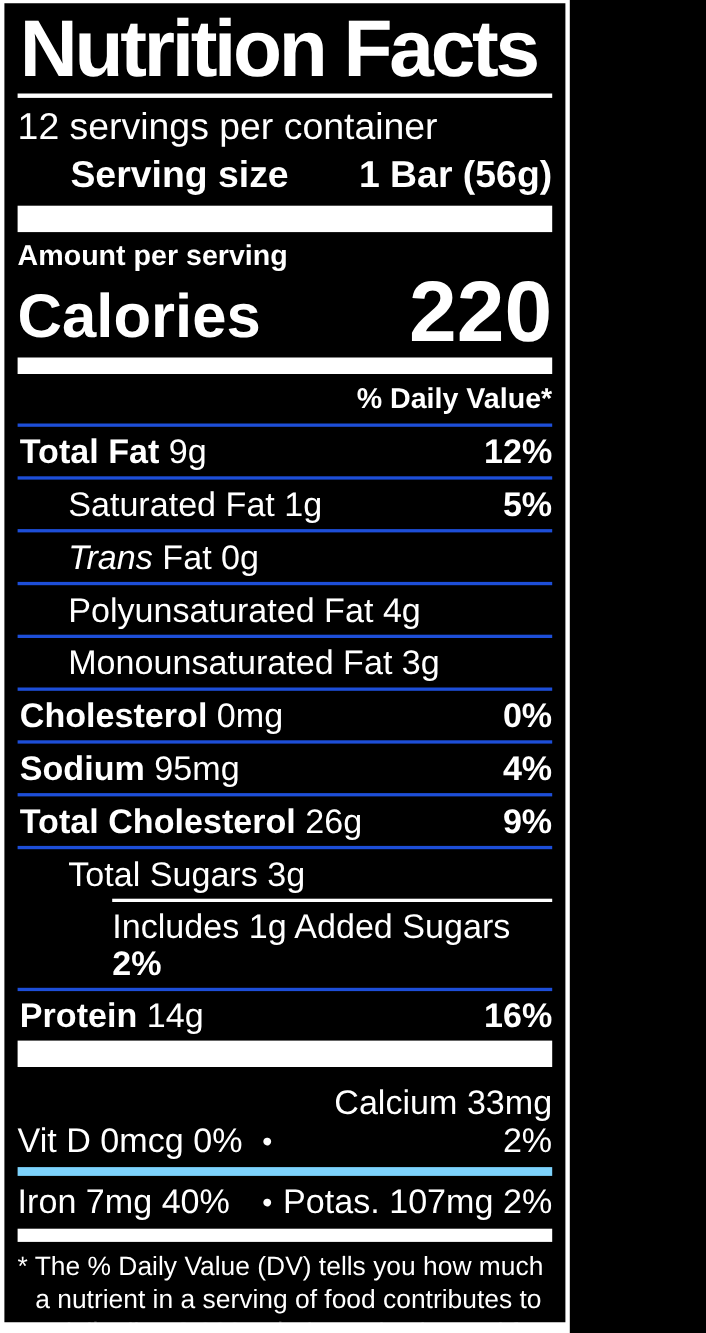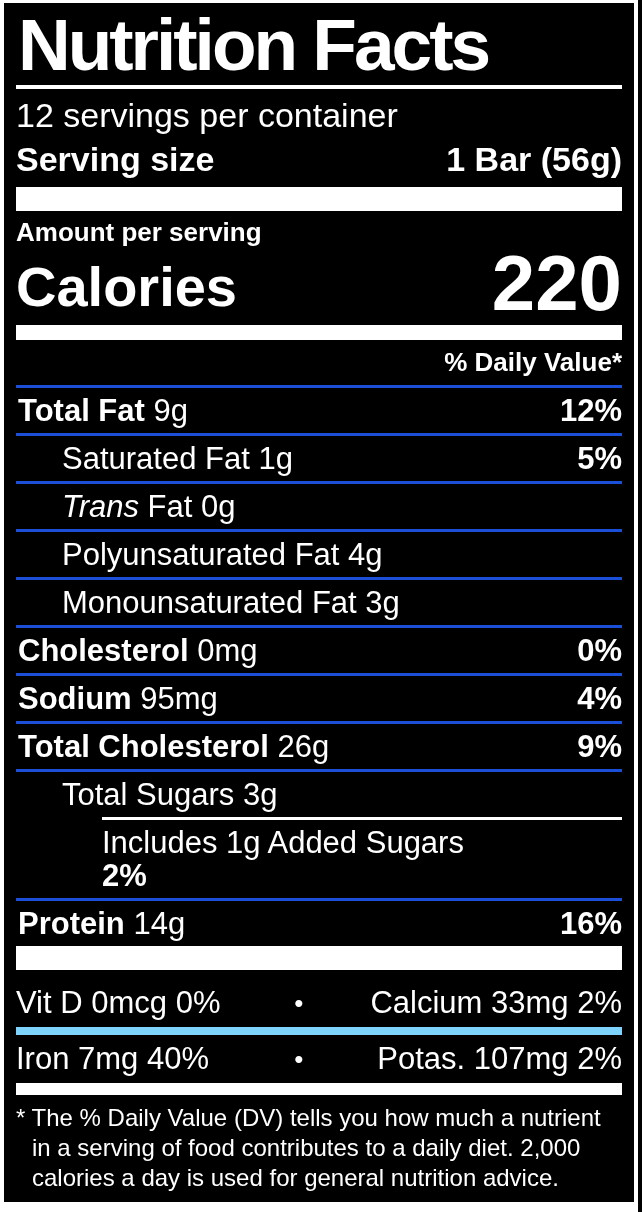--- a/index.html
+++ b/index.html
@@ -5,21 +5,21 @@
   html, body {
     margin: 0;
     padding: 0;
     background: #000;
     width: 642px;
     height: 1212px;
     overflow: hidden;
   }
   .label {
     box-sizing: border-box;
-    width: 638px;
+    width: 518px;
     height: 1212px;
     background: #000;
     color: #fff;
     border-left: 4px solid #fff;
     border-right: 4px solid #fff;
     border-top: 3px solid #fff;
     border-bottom: 10px solid #fff;
     font-family: "Liberation Sans", sans-serif;
     padding: 0 12px;
     overflow: hidden;
@@ -43,20 +43,21 @@
     line-height: 44px;
     padding-top: 4px;
   }
   .serving-size-row {
     display: flex;
     justify-content: space-between;
     font-size: 34px;
     font-weight: 700;
     line-height: 44px;
     padding-bottom: 6px;
+    margin-left: 48px;
   }
   .amount-per-serving {
     font-size: 26px;
     font-weight: 700;
     line-height: 30px;
     padding-top: 6px;
   }
   .calories-row {
     display: flex;
     justify-content: space-between;

